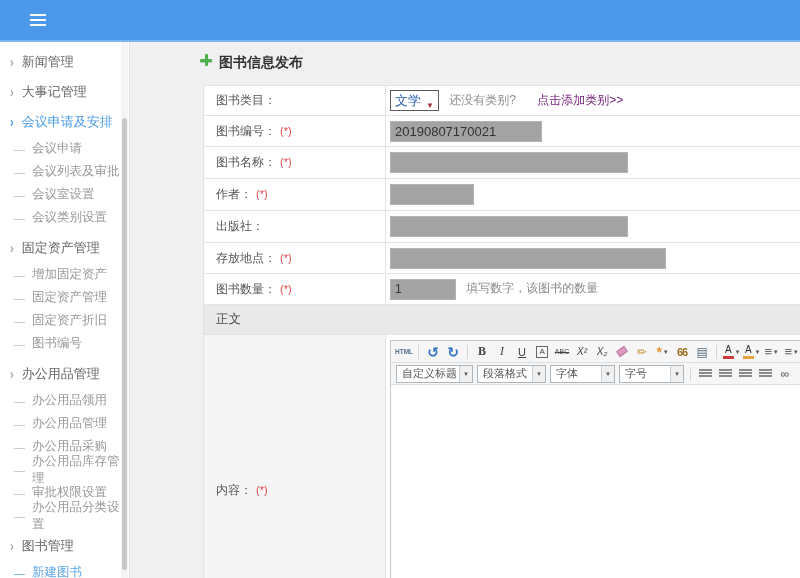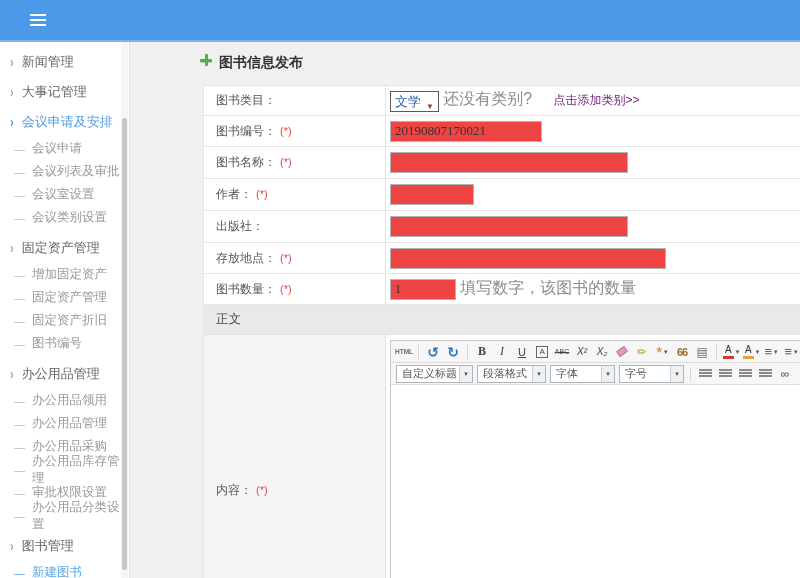--- a/index.html
+++ b/index.html
@@ -62,29 +62,29 @@
   .ic-plus::after { content:""; position:absolute; left:4.5px; top:0; width:3px; height:12px;
     background:#4db04d; border-radius:1px; }
   .page-title { font-size:14px; font-weight:bold; color:#333; }
 
   table.form { border-collapse:collapse; margin:15px 0 0 72px; width:700px; background:#fff;
     table-layout:fixed; }
   table.form td { border:1px solid #e4e4e4; font-size:12px; color:#555; vertical-align:middle; }
   td.lbl { width:182px; padding-left:12px; }
   td.fld { padding-left:4px; }
   .req { color:#e34747; margin-left:4px; font-size:11px; }
-  .inp { height:21px; border:1px solid #b3b3b3; background:#ef4444; font-size:12px; padding:0 4px;
-    color:#333; font-family:Liberation Serif, serif; vertical-align:middle; }
+  .inp { height:21px; border:1px solid #b3b3b3; background:#a3a3a3; font-size:12px; padding:0 4px;
+    color:#333; font-family:Liberation Sans, sans-serif; vertical-align:middle; }
   .r1{height:30px}.r2{height:31px}.r3{height:32px}.r4{height:32px}
   .r5{height:32px}.r6{height:31px}.r7{height:31px}
   .sel { display:inline-flex; align-items:flex-end; height:21px; border:1px solid #5a5a5a;
     background:#fff; padding:0 4px; gap:5px; cursor:pointer; vertical-align:middle; }
   .sel .sel-txt { color:#2b5fb0; font-size:13px; }
   .sel .sel-car { color:#a03333; font-size:8px; }
-  .hint-gray { color:#8b8b8b; margin-left:1px; font-size:16px; }
+  .hint-gray { color:#8b8b8b; margin-left:7px; font-size:12px; }
   .lnk { color:#701a75; text-decoration:none; margin-left:18px; font-size:12px; cursor:pointer; }
   tr.section td { background:#e9e9e9; height:30px; padding-left:12px; color:#4a4a4a; font-size:12.5px; }
   td.content-lbl { background:#f5f5f5; border-left:2px solid #8db9e6; }
   td.ed-cell { vertical-align:top; padding:5px 0 0 4px; }
 
   
   .ed-box { width:560px; border:1px solid #c6c6c6; background:#fff; }
   .tb-row { display:flex; align-items:center; white-space:nowrap; height:22px; padding:0 3px;
     background:#f6f6f6; border-bottom:1px solid #ddd; overflow:hidden; }
   .tb { display:inline-flex; align-items:center; justify-content:center; min-width:18px; height:18px;

